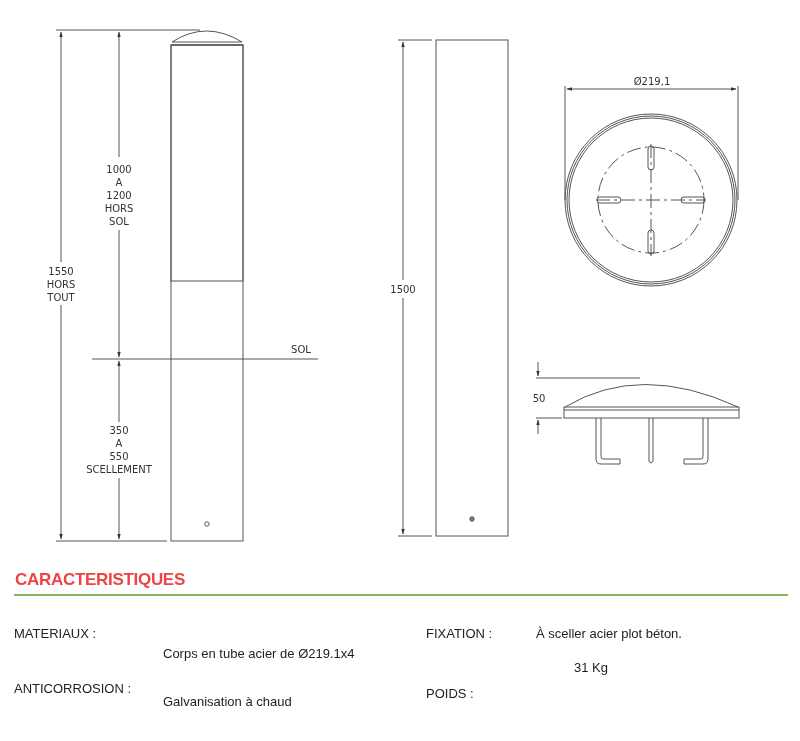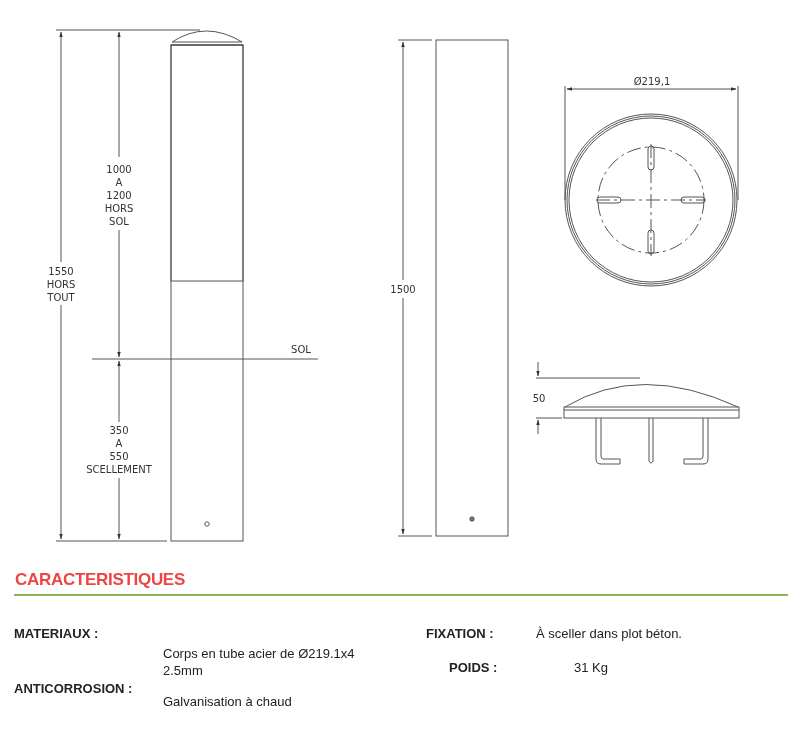--- a/index.html
+++ b/index.html
@@ -3,21 +3,21 @@
 <meta charset="utf-8">
 <style>
   html, body { margin:0; padding:0; background:#ffffff; }
   body { width:800px; height:741px; position:relative; overflow:hidden; font-family:"Liberation Sans", sans-serif; color:#1a1a1a; }
   #drawing { position:absolute; left:0; top:0; width:800px; height:560px; }
   .dim-text { font-family:"DejaVu Sans", sans-serif; font-size:10px; fill:#333; }
   .section { position:absolute; left:14px; top:570px; width:774px; }
   .section-title { font-size:17px; font-weight:bold; color:#ef4444; letter-spacing:-0.3px; margin:0; padding-left:1px; }
   .section-rule { height:2px; background:#8db35a; margin-top:4px; }
   .spec { position:absolute; font-size:13px; line-height:17px; color:#222; }
-  .spec-label { font-weight:bold; }
+  .spec-label { font-weight:normal; }
 </style>
 </head>
 <body>
 
 <svg id="drawing" viewBox="0 0 800 560" xmlns="http://www.w3.org/2000/svg">
   <defs>
     <marker id="arr" viewBox="0 0 10 10" refX="9" refY="5" markerWidth="6" markerHeight="6" orient="auto-start-reverse">
       <path d="M0,2 L10,5 L0,8 z" fill="#333"></path>
     </marker>
   </defs>
@@ -111,23 +111,22 @@
 </svg>
 
 <div class="section">
   <h2 class="section-title">CARACTERISTIQUES</h2>
   <div class="section-rule"></div>
 </div>
 
 <div class="spec spec-label" style="left:14px; top:625px;">MATERIAUX :</div>
 <div class="spec" style="left:163px; top:625px;margin-top:20px;">
   <div>Corps en tube acier de Ø219.1x4</div>
-  <div>2.5mm</div>
 </div>
 
 <div class="spec spec-label" style="left:14px; top:680px;">ANTICORROSION :</div>
 <div class="spec" style="left:163px; top:693px;">Galvanisation à chaud</div>
 
 <div class="spec spec-label" style="left:426px; top:625px;">FIXATION :</div>
-<div class="spec" style="left:536px; top:625px;">À sceller dans plot béton.</div>
+<div class="spec" style="left:536px; top:625px;">À sceller acier plot béton.</div>
 
-<div class="spec spec-label" style="left:426px; top:659px;margin-left:23px;">POIDS :</div>
+<div class="spec spec-label" style="left:426px; top:685px;">POIDS :</div>
 <div class="spec" style="left:536px; top:659px;margin-left:38px;">31 Kg</div>
 
 </body></html>

